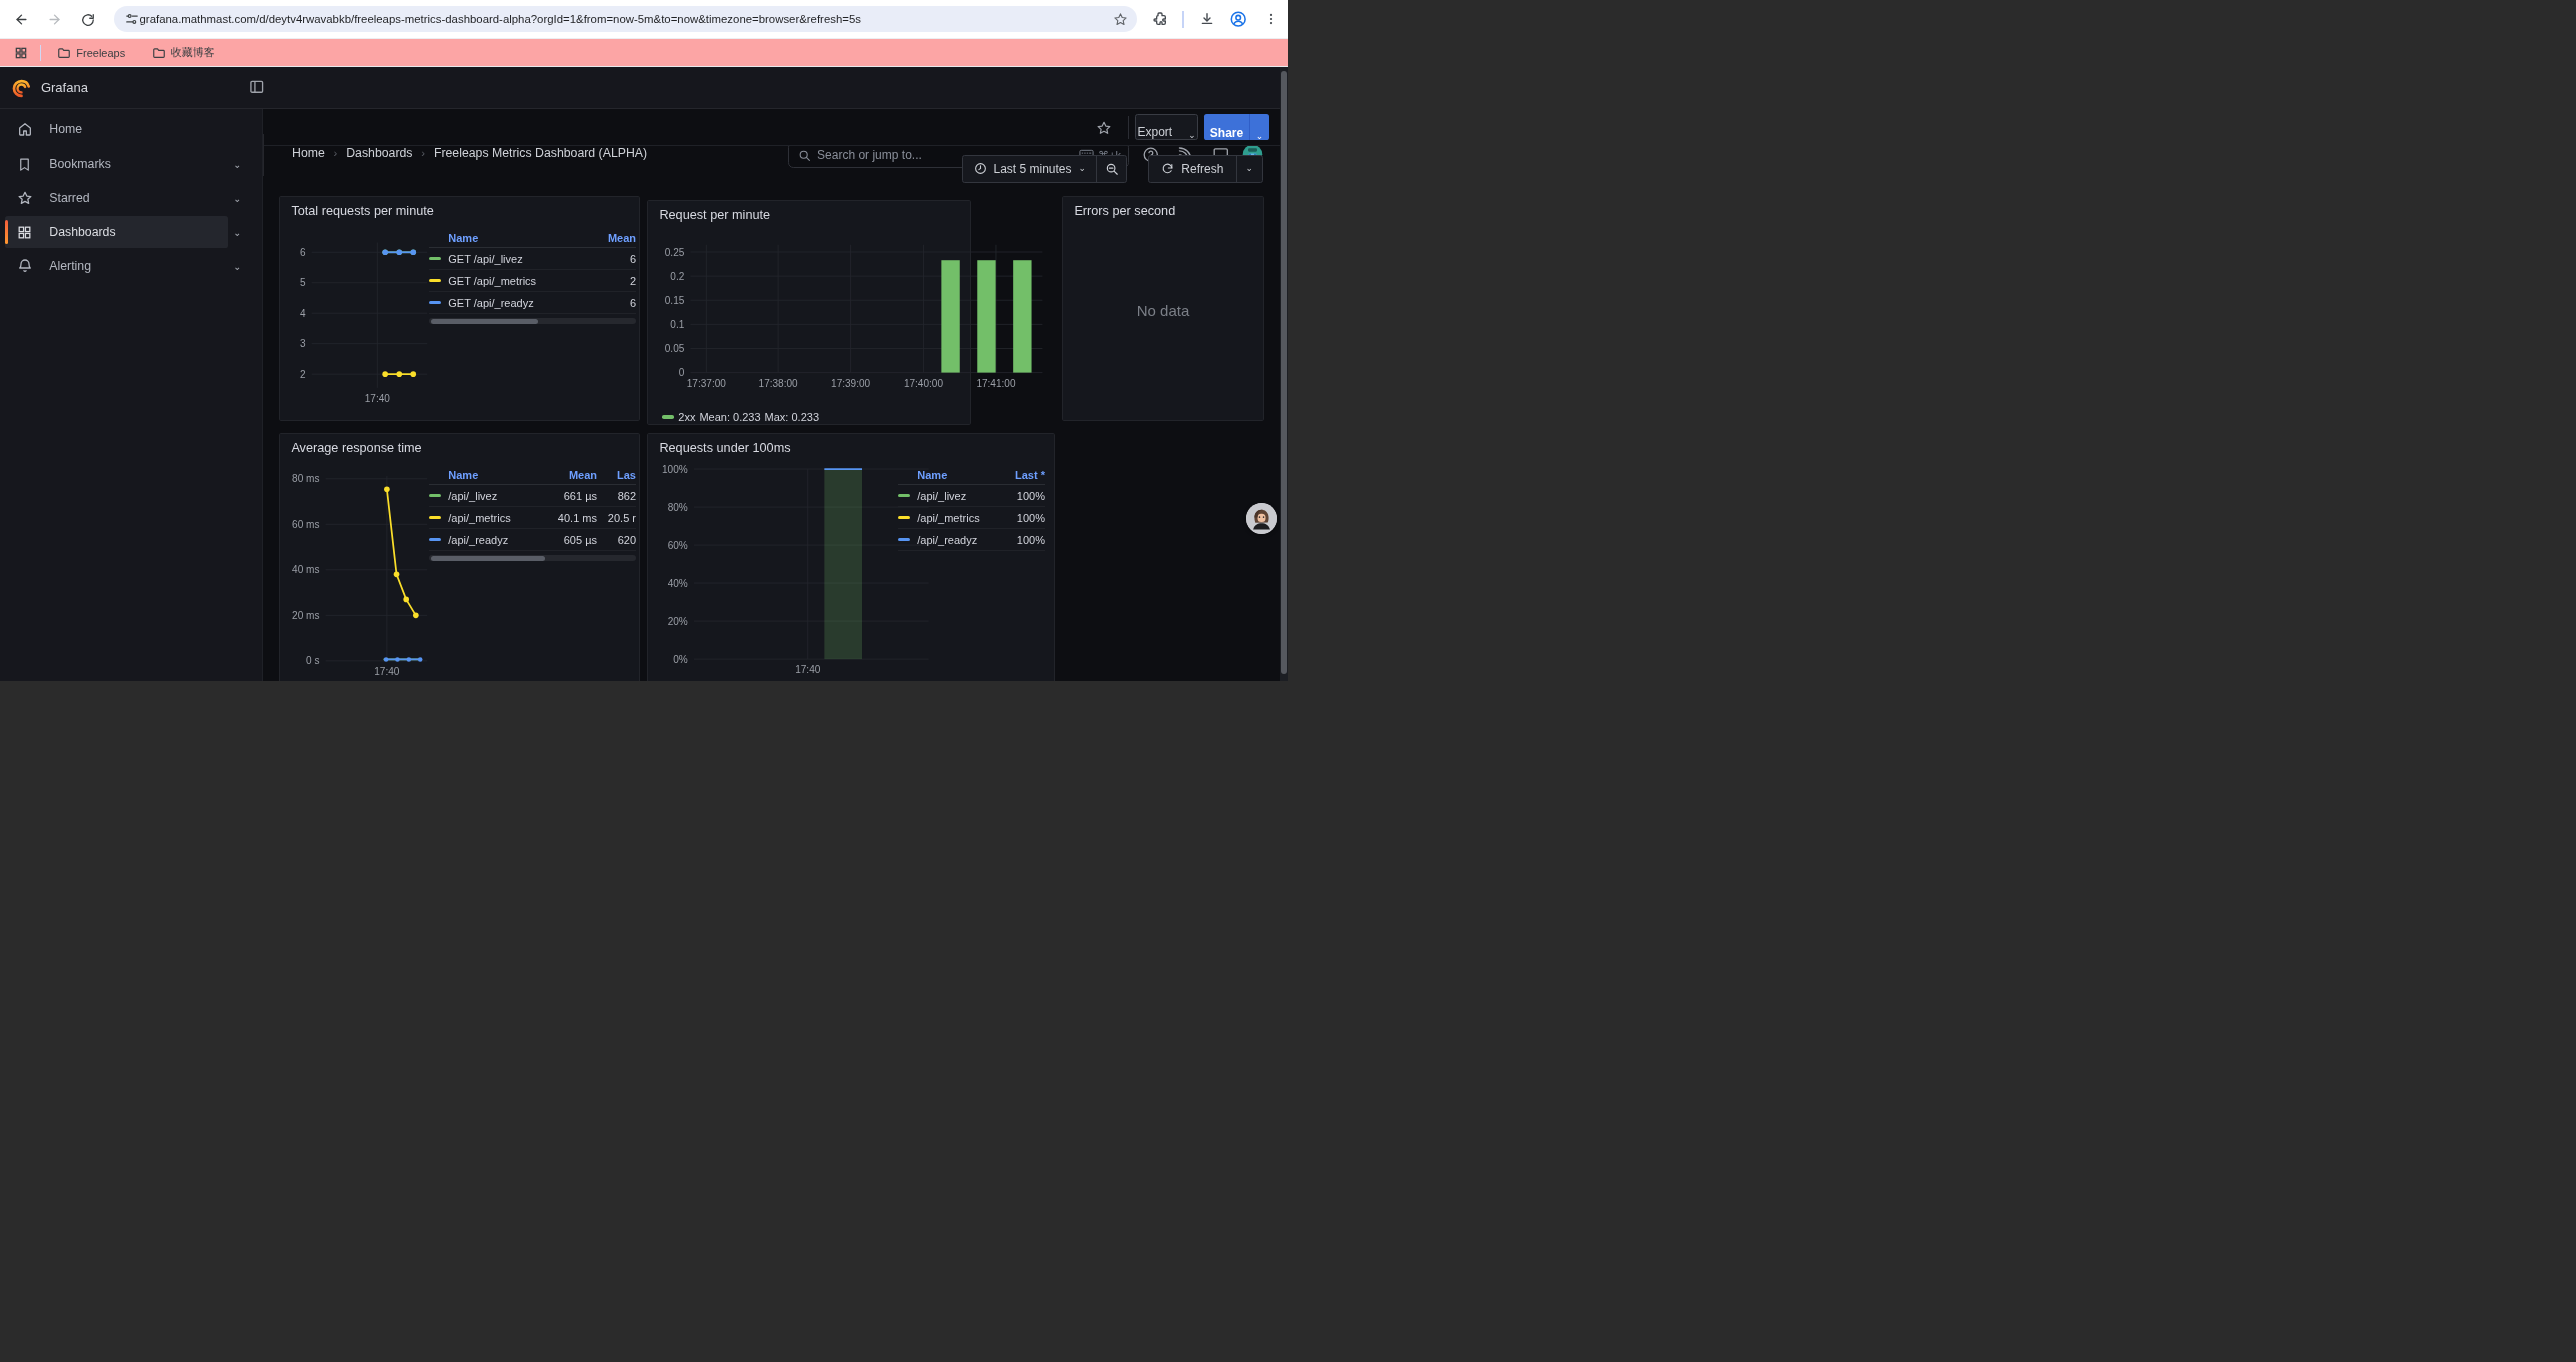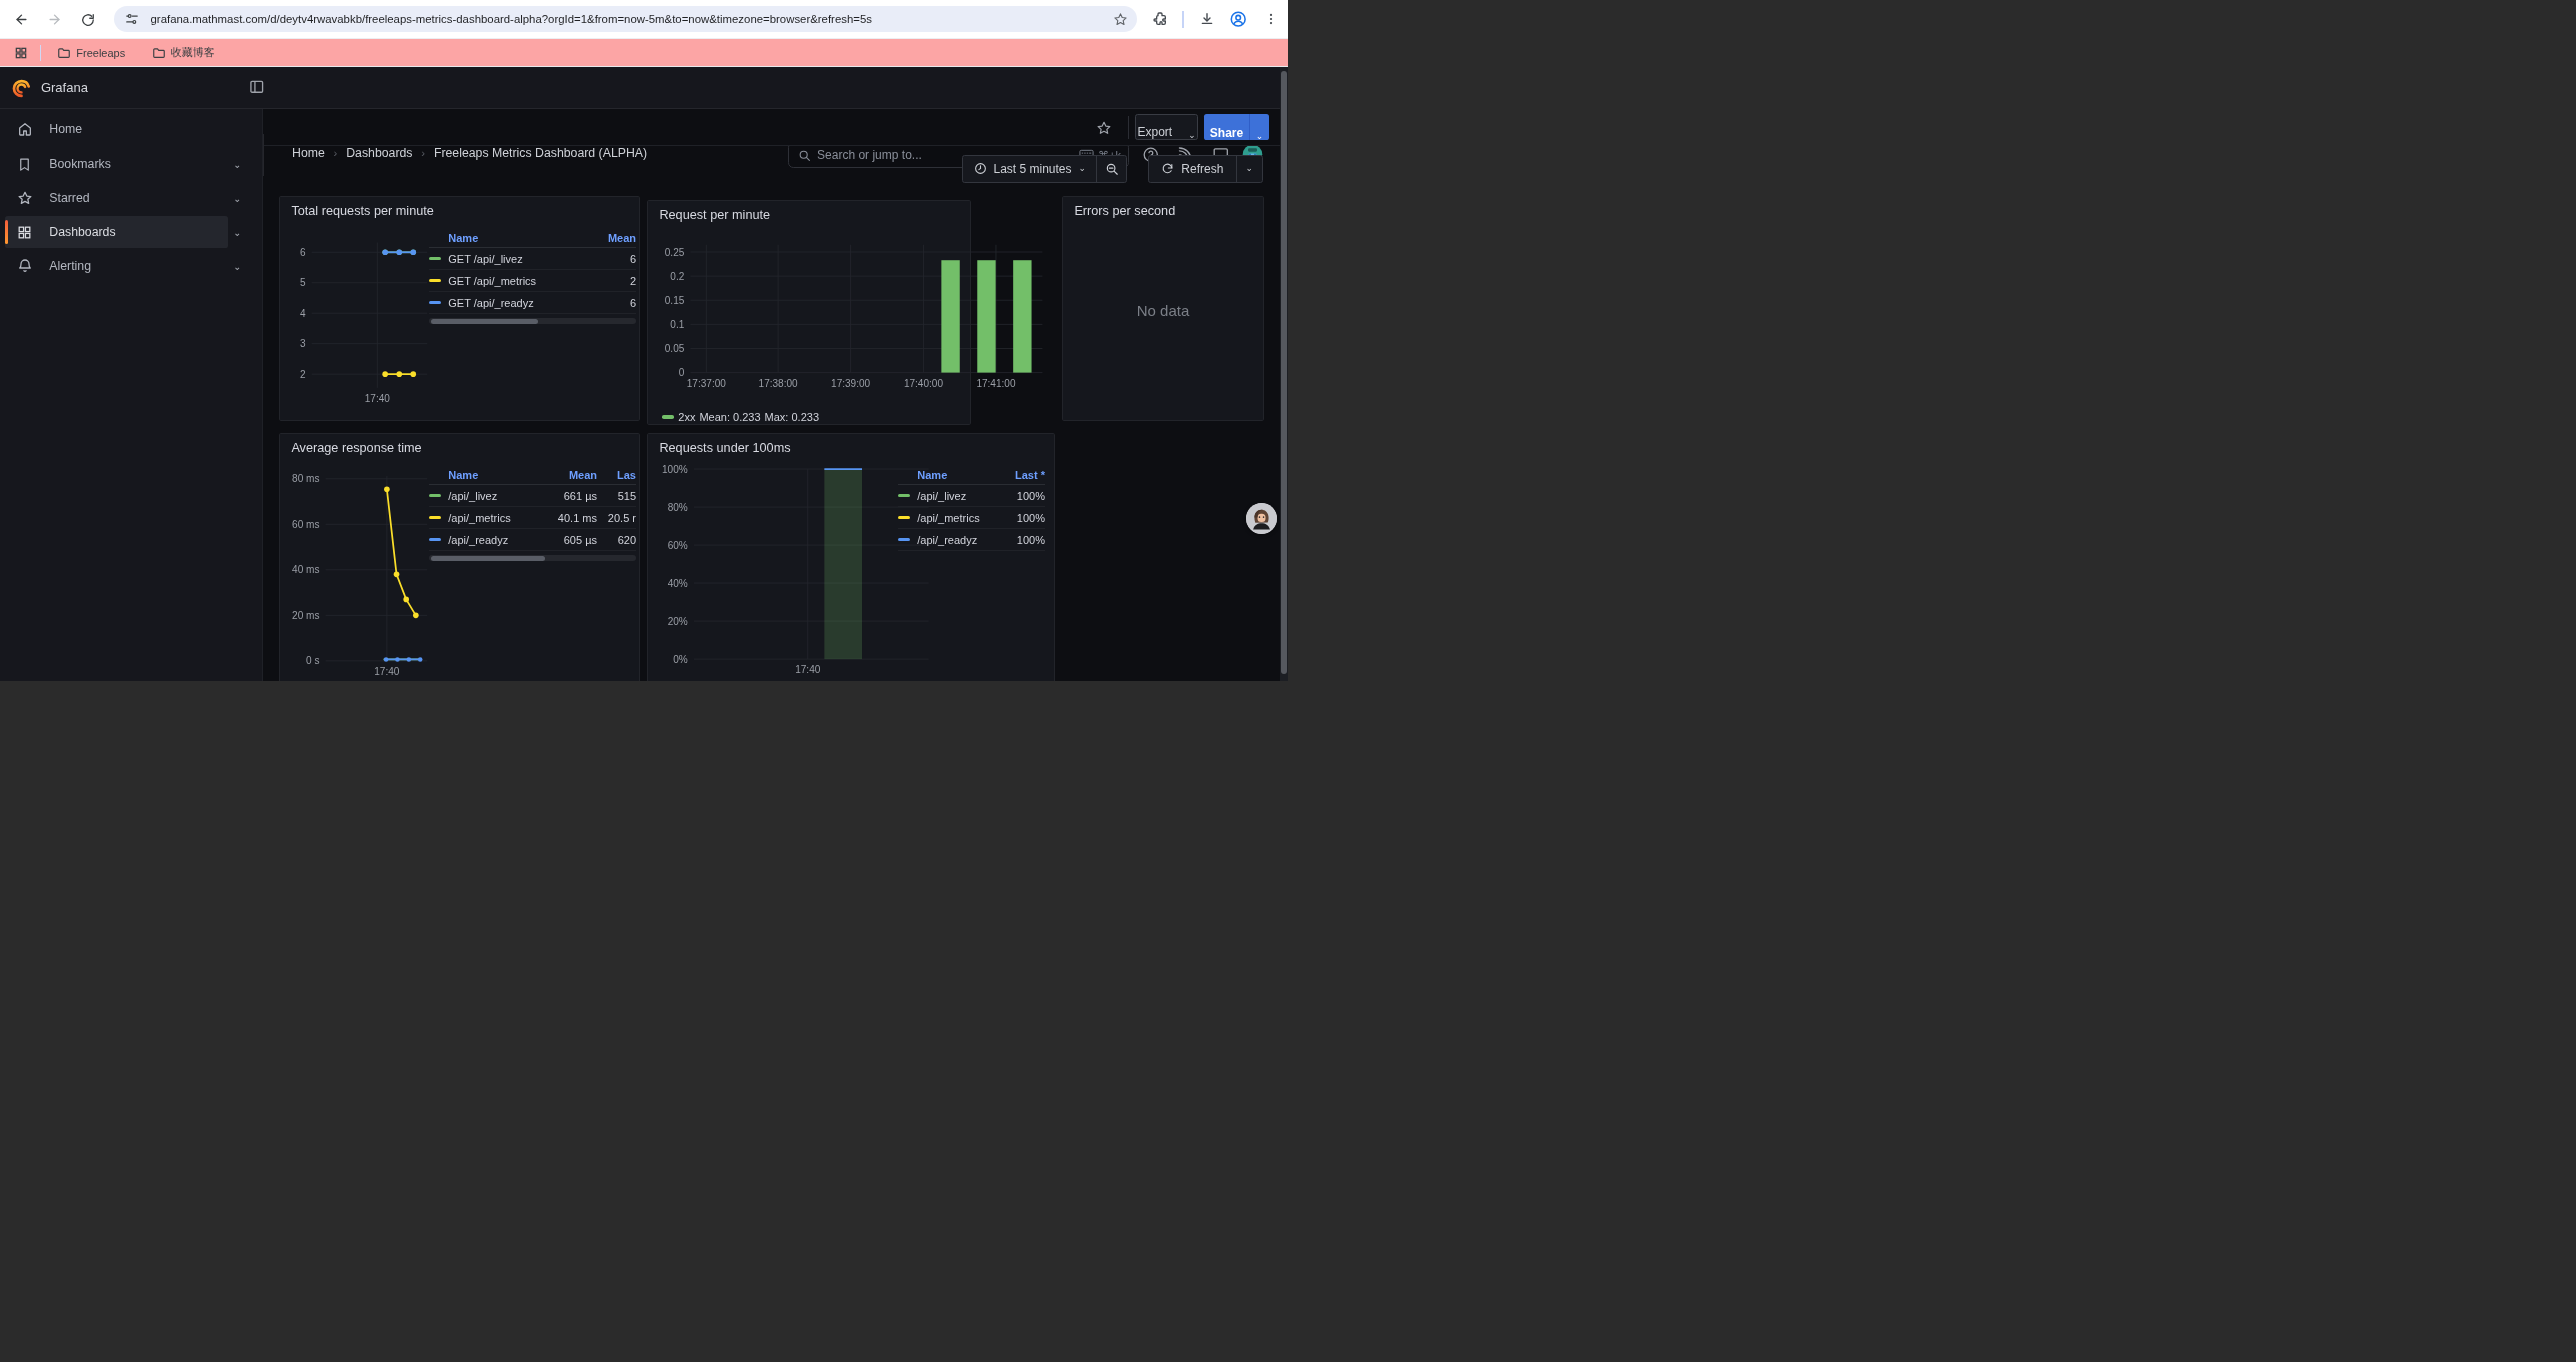--- a/index.html
+++ b/index.html
@@ -115,21 +115,21 @@
     </div>
     <div class="omnibox">
       <span style="display:flex">
         <svg width="14" height="14" viewBox="0 0 24 24" fill="none" stroke="#3c4043" stroke-width="2" stroke-linecap="round">
             <circle cx="8" cy="7" r="2.4"></circle>
             <path d="M12.5 7H21"></path>
             <circle cx="16" cy="17" r="2.4"></circle>
             <path d="M3 17h10.5M3 7h2.5"></path>
           </svg>
       </span>
-      <input class="url" style="margin-left: 12px;" readonly="" value="grafana.mathmast.com/d/deytv4rwavabkb/freeleaps-metrics-dashboard-alpha?orgId=1&amp;from=now-5m&amp;to=now&amp;timezone=browser&amp;refresh=5s">
+      <input class="url" style="margin-left: 1px;" readonly="" value="grafana.mathmast.com/d/deytv4rwavabkb/freeleaps-metrics-dashboard-alpha?orgId=1&amp;from=now-5m&amp;to=now&amp;timezone=browser&amp;refresh=5s">
       <span style="display:flex;color:#5f6368">
         <svg width="15" height="15" viewBox="0 0 24 24" fill="none" stroke="currentColor" stroke-width="1.8" stroke-linejoin="round">
             <path d="M12 3l2.7 5.8 6.3.7-4.7 4.3 1.3 6.2-5.6-3.2-5.6 3.2 1.3-6.2L3 9.5l6.3-.7z"></path>
           </svg>
       </span>
     </div>
     <div class="chrome-right-ic" style="left:1149px">
       <svg width="16" height="16" viewBox="0 0 24 24" fill="none" stroke="currentColor" stroke-width="2" stroke-linejoin="round">
           <path d="M9 4.5A1.5 1.5 0 0 1 10.5 3h3A1.5 1.5 0 0 1 15 4.5V7h3a2 2 0 0 1 2 2v3h-2.5a1.5 1.5 0 0 0 0 3H20v3a2 2 0 0 1-2 2h-3v-2.5a1.5 1.5 0 0 0-3 0V20H9a2 2 0 0 1-2-2v-3H4.5a1.5 1.5 0 0 1 0-3H7V9a2 2 0 0 1 2-2h0z"></path>
         </svg>
@@ -495,21 +495,21 @@
         <div class="lg-h" style="grid-template-columns: 14px 1fr 54px 39px;">
           <span></span>
           <span class="lg-name">Name</span>
           <span class="lg-val">Mean</span>
           <span class="lg-val">Las</span>
         </div>
         <div class="lg-r" style="grid-template-columns: 14px 1fr 54px 39px;">
           <span class="lg-sw" style="background:#73BF69"></span>
           <span class="lg-name">/api/_livez</span>
           <span class="lg-val">661 µs</span>
-          <span class="lg-val">515</span>
+          <span class="lg-val">862</span>
         </div>
         <div class="lg-r" style="grid-template-columns: 14px 1fr 54px 39px;">
           <span class="lg-sw" style="background:#FADE2A"></span>
           <span class="lg-name">/api/_metrics</span>
           <span class="lg-val">40.1 ms</span>
           <span class="lg-val">20.5 r</span>
         </div>
         <div class="lg-r" style="grid-template-columns: 14px 1fr 54px 39px;">
           <span class="lg-sw" style="background:#5794F2"></span>
           <span class="lg-name">/api/_readyz</span>

